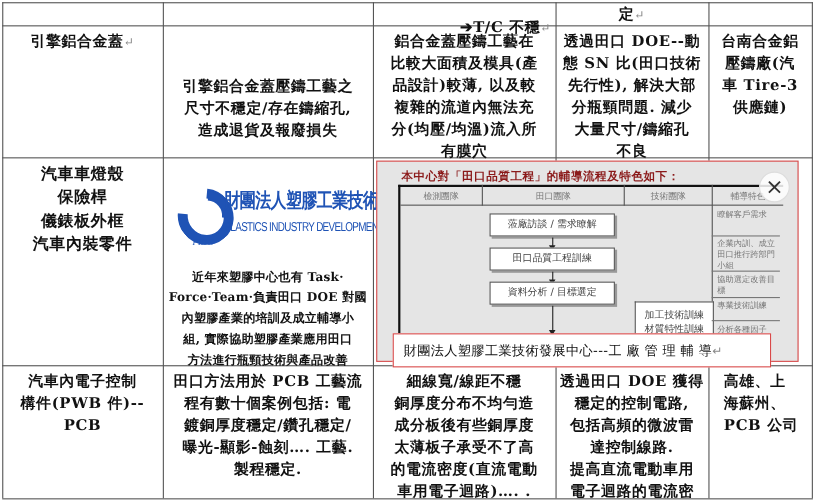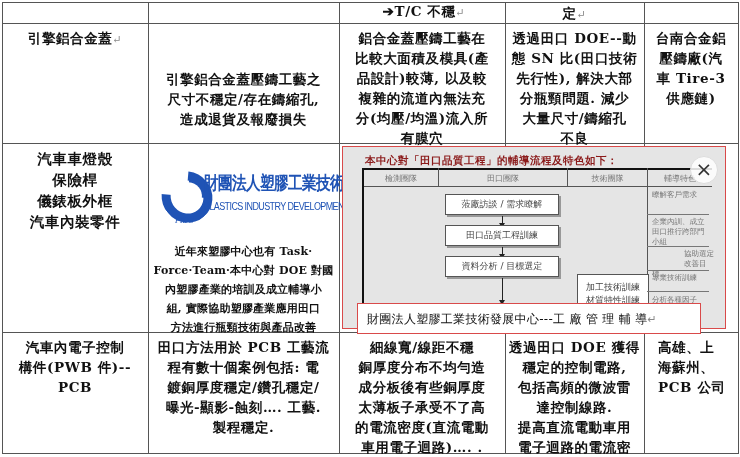--- a/index.html
+++ b/index.html
@@ -46,21 +46,21 @@
   <div class="vline" style="left:339px;top:2px;height:451px;"></div>
   <div class="vline" style="left:505px;top:2px;height:451px;"></div>
   <div class="vline" style="left:644px;top:2px;height:451px;"></div>
   <div class="vline" style="left:738px;top:2px;height:451px;"></div>
   <div class="hline" style="left:2px;top:2px;width:737px;"></div>
   <div class="hline" style="left:2px;top:23px;width:737px;"></div>
   <div class="hline" style="left:2px;top:143px;width:737px;"></div>
   <div class="hline" style="left:2px;top:332px;width:737px;"></div>
   <div class="hline" style="left:2px;top:453px;width:737px;"></div>
 
-  <div class="cell" style="left:339px;top:1px;width:166px;text-align:center;padding-left:8px;">
+  <div class="cell" style="left:339px;top:15px;width:166px;text-align:right;padding-left:8px;">
     <span>➔T/C 不穩</span><span class="para">↵</span>
   </div>
   <div class="cell" style="left:505px;top:3px;width:139px;">
     <span>定</span><span class="para">↵</span>
   </div>
 
   <div class="cell" style="left:2px;top:28px;width:146px;">
     <span class="ln"><span>引擎鋁合金蓋</span><span class="para">↵</span></span>
   </div>
   <div class="cell" style="left:148px;top:28px;width:191px;margin-top:41px;">
@@ -101,21 +101,21 @@
   <div class="abs" style="left:160px;top:168px;width:178px;height:58px;">
     <div class="logo-circle" style="left:2px;top:3px;"></div>
     <div class="logo-circle2" style="left:2px;top:3px;"></div>
     <span class="logo-pidc" style="left:15px;top:24px;margin-top:24px;">PIDC</span>
     <span class="logo-text-cn" style="left:44px;top:3px;">財團法人塑膠工業技術發展中心</span>
     <span class="logo-text-en" style="left:44px;top:32px;">PLASTICS INDUSTRY DEVELOPMENT CENTER</span>
   </div>
 
   <div class="cell" style="left:148px;top:242px;width:191px;font-size:11px;line-height:19px;letter-spacing:0.2px;">
     <span class="ln">近年來塑膠中心也有 Task·</span>
-    <span class="ln">Force·Team·本中心對 DOE 對國</span>
+    <span class="ln">Force·Team·負責田口 DOE 對國</span>
     <span class="ln">內塑膠產業的培訓及成立輔導小</span>
     <span class="ln">組, 實際協助塑膠產業應用田口</span>
     <span class="ln">方法進行瓶頸技術與產品改善</span>
   </div>
 
   <div class="cell" style="left:2px;top:337px;width:146px;">
     <span class="ln">汽車內電子控制</span>
     <span class="ln">構件(PWB 件)--</span>
     <span class="ln">PCB</span>
   </div>
@@ -182,21 +182,21 @@
     <span>瞭解客戶需求</span>
   </div>
   <div class="abs" style="left:305px;top:68px;width:62px;height:1px;background:#777;"></div>
   <div class="fc-side" style="left:310px;top:71px;width:62px;">
     <span style="display:block;">企業內訓、成立</span>
     <span style="display:block;">田口推行跨部門</span>
     <span style="display:block;">小組</span>
   </div>
   <div class="abs" style="left:305px;top:100px;width:62px;height:1px;background:#777;"></div>
   <div class="fc-side" style="left:310px;top:103px;width:62px;">
-    <span style="display:block;margin-left:32px;">協助選定改善目</span>
+    <span style="display:block;">協助選定改善目</span>
     <span style="display:block;">標</span>
   </div>
   <div class="abs" style="left:305px;top:124px;width:62px;height:1px;background:#777;"></div>
   <div class="fc-side" style="left:310px;top:127px;width:62px;">
     <span>專業技術訓練</span>
   </div>
   <div class="abs" style="left:305px;top:145px;width:62px;height:1px;background:#777;"></div>
   <div class="fc-side" style="left:310px;top:149px;width:62px;">
     <span>分析各種因子</span>
   </div>

